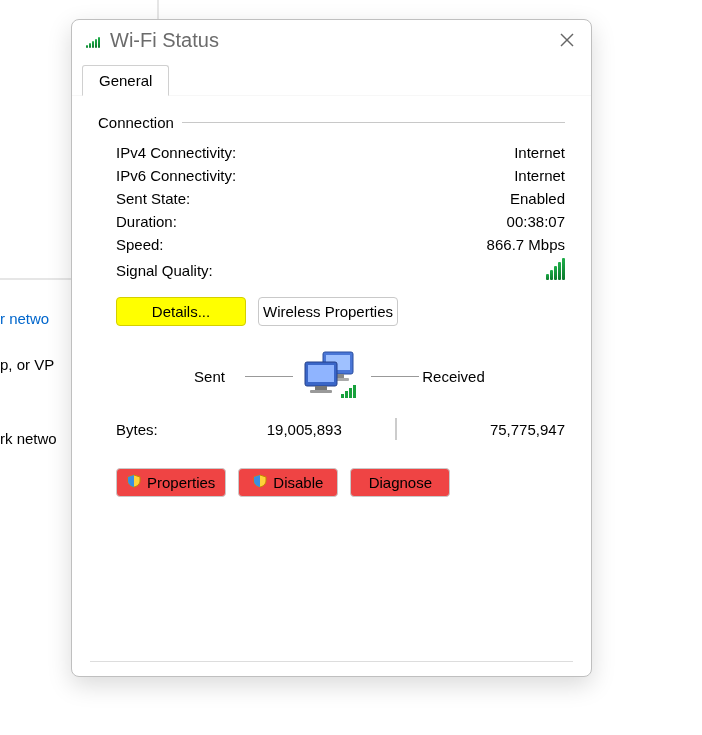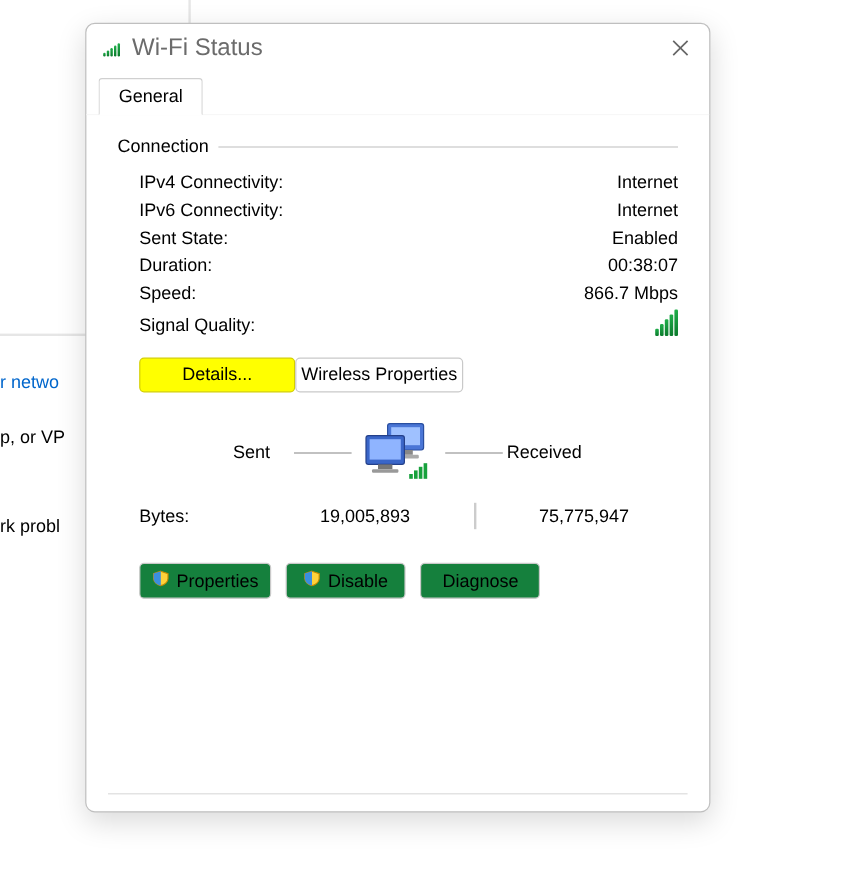--- a/index.html
+++ b/index.html
@@ -66,64 +66,64 @@
   .group-header .gh-label { padding-right:8px; font-size:15px; }
   .group-header .gh-line { flex:1; height:1px; background:#c8c8c8; }
 
   .kv { display:flex; padding:3px 0 3px 18px; }
   .kv .k { flex:1; }
   .kv .v { text-align:right; min-width:160px; }
 
   .signal-row { display:flex; align-items:center; padding:2px 0 6px 18px; }
   .signal-row .k { flex:1; }
 
-  .btn-row { display:flex; gap:0; padding:8px 0 6px 18px; }
+  .btn-row { display:flex; gap:12px; padding:8px 0 6px 18px; }
   .btn {
     background:#fff; border:1px solid #c9c9c9; border-radius:4px;
     padding:5px 0; font-size:15px; text-align:center;
   }
   .btn.highlight { background:#ffff00; border-color:#d4cf00; }
   .btn.details { width:130px; }
   .btn.wireless { width:140px; }
 
   .activity-diagram { display:flex; align-items:center; justify-content:center; gap:0; margin:8px 0 6px 0; height:60px; position:relative;}
   .act-label { width:70px; text-align:center; font-size:15px; }
   .act-line { width:48px; height:1px; background:#999; }
   .act-icon { width:78px; height:56px; display:flex; align-items:center; justify-content:center; position:relative;}
 
   .bytes-row { display:flex; padding:6px 0 4px 18px; align-items:center;}
   .bytes-row .k { width:110px;}
   .bytes-row .sent { flex:1; text-align:center;}
   .bytes-row .sep { width:2px; height:22px; background:#ccc; margin:0 12px;}
-  .bytes-row .recv { flex:1; text-align:center;}
+  .bytes-row .recv { flex:1; text-align:right;}
 
   .action-row { display:flex; gap:12px; padding:24px 0 0 18px;}
   .abtn {
-    background:#15803d; border:1px solid #c9c9c9; border-radius:4px;
+    background:#ef4444; border:1px solid #c9c9c9; border-radius:4px;
     padding:5px 10px; font-size:15px; display:flex; align-items:center; gap:6px;
     min-width:100px; justify-content:center;
   }
 
   .footer { padding: 0 18px 16px 0; border-top:0; display:flex; justify-content:flex-end; margin-top:28px;}
   .close-btn { background:#fff; border:1px solid #c9c9c9; border-radius:4px; padding:5px 0; width:110px; text-align:center; font-size:15px;}
   .footer-line { height:1px; background:#ddd; margin:0 18px 14px 18px;}
 
   
   .bars { display:inline-flex; align-items:flex-end; gap:1px; }
   .bars span { width:3px; background:linear-gradient(#1fae4a,#0b7a2c); display:inline-block; border-radius:1px;}
   .bars.sm span { width:2px; }
 </style>
 </head>
 <body>
 
 <div class="bg-line-v"></div>
 <div class="bg-line-h"></div>
 <div class="bg-link">r netwo</div>
 <div class="bg-text1">p, or VP</div>
-<div class="bg-text2">rk probl</div>
+<div class="bg-text2">rk netwo</div>
 
 <div class="dialog">
 
   <div class="titlebar">
     <span class="wifi-ico">
       <span class="bars sm">
         <span style="height:3px"></span>
           <span style="height:5px"></span>
           <span style="height:7px"></span>
           <span style="height:9px"></span>

